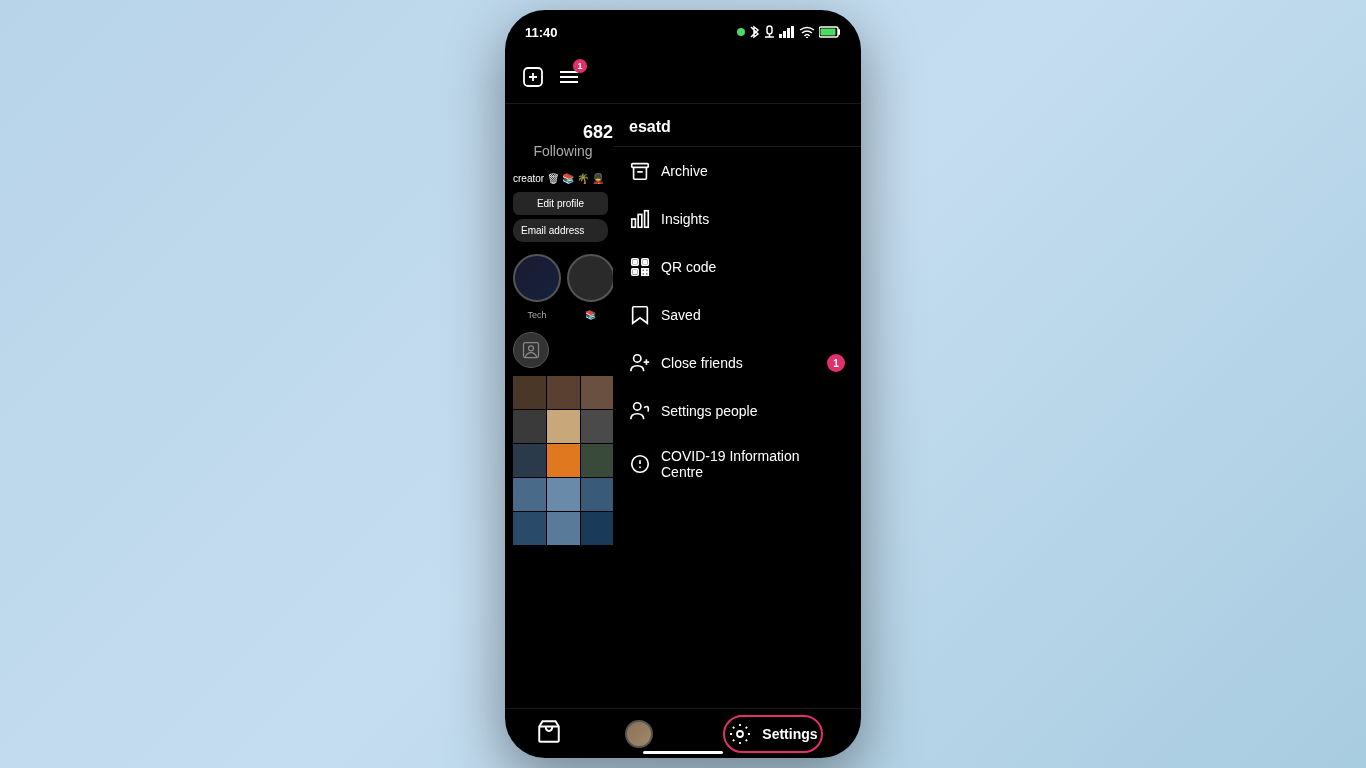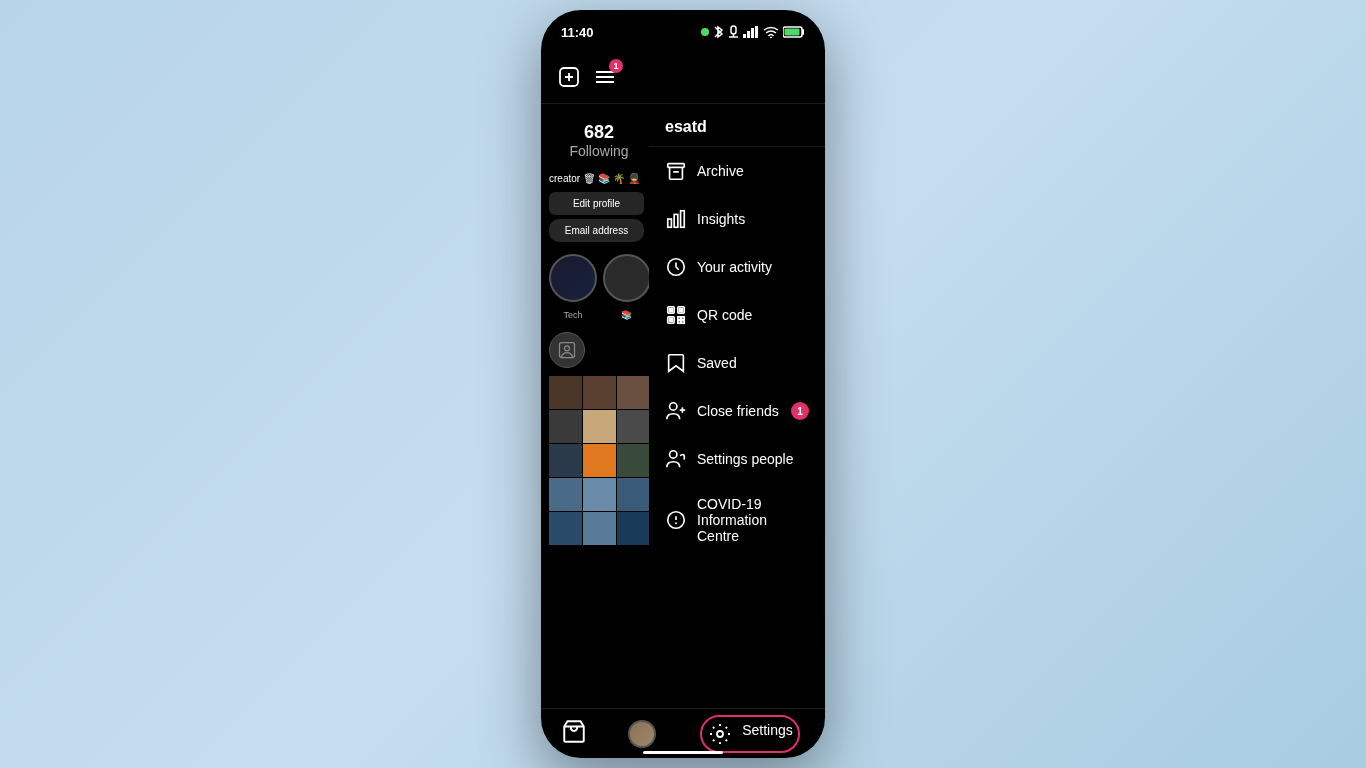--- a/index.html
+++ b/index.html
@@ -7,21 +7,21 @@
       width: 1366px;
       height: 768px;
       background: linear-gradient(135deg, #b8d4e8 0%, #c5ddf0 50%, #a8cce0 100%);
       display: flex;
       align-items: center;
       justify-content: center;
       font-family: -apple-system, BlinkMacSystemFont, 'Segoe UI', sans-serif;
       overflow: hidden;
     }
     .phone-container {
-      width: 284px;
+      width: 356px;
       height: 748px;
       background: #7dd3fc;
       border-radius: 40px;
       overflow: hidden;
       position: relative;
       box-shadow: 0 20px 60px rgba(0,0,0,0.4);
     }
     
     .status-bar {
       background: #000;
@@ -73,42 +73,41 @@
       background: #000;
       overflow: hidden;
       flex-shrink: 0;
       padding: 8px 0 0 8px;
     }
     .following-stats {
       color: #fff;
       text-align: center;
       padding: 10px 0;
     }
-    .following-number { font-size: 18px; font-weight: 700; }
+    .following-number { font-size: 18px; font-weight: 700; text-align: right; }
     .following-label { font-size: 14px; color: #aaa; }
     .bio-text { color: #fff; font-size: 10px; padding: 4px 0; }
     .profile-button {
       background: #262626;
       border-radius: 6px;
       color: #fff;
       font-size: 10px;
       padding: 6px 8px;
       margin: 4px 0;
       width: 95%;
       text-align: center;
     }
     .email-button {
       background: #262626;
       border-radius: 10px;
       color: #fff;
       font-size: 10px;
       padding: 6px 8px;
       margin: 4px 0;
       width: 95%;
-      text-align: center;
     }
     .highlights-row {
       display: flex;
       gap: 6px;
       padding: 8px 0;
     }
     .highlight-circle {
       width: 48px; height: 48px;
       border-radius: 50%;
       background: #333;
@@ -196,23 +195,25 @@
     }
     .avatar-small {
       width: 28px; height: 28px;
       border-radius: 50%;
       background: linear-gradient(135deg, #8B7355, #A0866A);
       border: 2px solid #555;
     }
     
     .settings-area {
       display: flex;
+      align-items: center;
       gap: 10px;
       padding: 0 12px;
       position: relative;
+      font-weight: bold;
     }
     .settings-circle {
       position: absolute;
       border: 2.5px solid #e1306c;
       border-radius: 30px;
       width: 100px; height: 38px;
       top: 50%; left: 50%;
       transform: translate(-50%, -50%);
       pointer-events: none;
     }
@@ -356,29 +357,20 @@
         <div class="menu-icon">
           <svg viewBox="0 0 24 24">
               <rect x="3" y="12" width="4" height="9"></rect>
               <rect x="10" y="7" width="4" height="14"></rect>
               <rect x="17" y="3" width="4" height="18"></rect>
             </svg>
         </div>
         <span class="menu-label">Insights</span>
       </div>
 
-      <div class="menu-item">
-        <div class="menu-icon">
-          <svg viewBox="0 0 24 24">
-              <circle cx="12" cy="12" r="9"></circle>
-              <polyline points="12,7 12,12 15,15"></polyline>
-            </svg>
-        </div>
-        <span class="menu-label">Your activity</span>
-      </div>
 
       <div class="menu-item">
         <div class="menu-icon">
           <svg viewBox="0 0 24 24">
             <rect x="3" y="3" width="7" height="7" rx="1"></rect>
               <rect x="5" y="5" width="3" height="3" fill="#fff"></rect>
             <rect x="14" y="3" width="7" height="7" rx="1"></rect>
               <rect x="16" y="5" width="3" height="3" fill="#fff"></rect>
             <rect x="3" y="14" width="7" height="7" rx="1"></rect>
               <rect x="5" y="16" width="3" height="3" fill="#fff"></rect>

